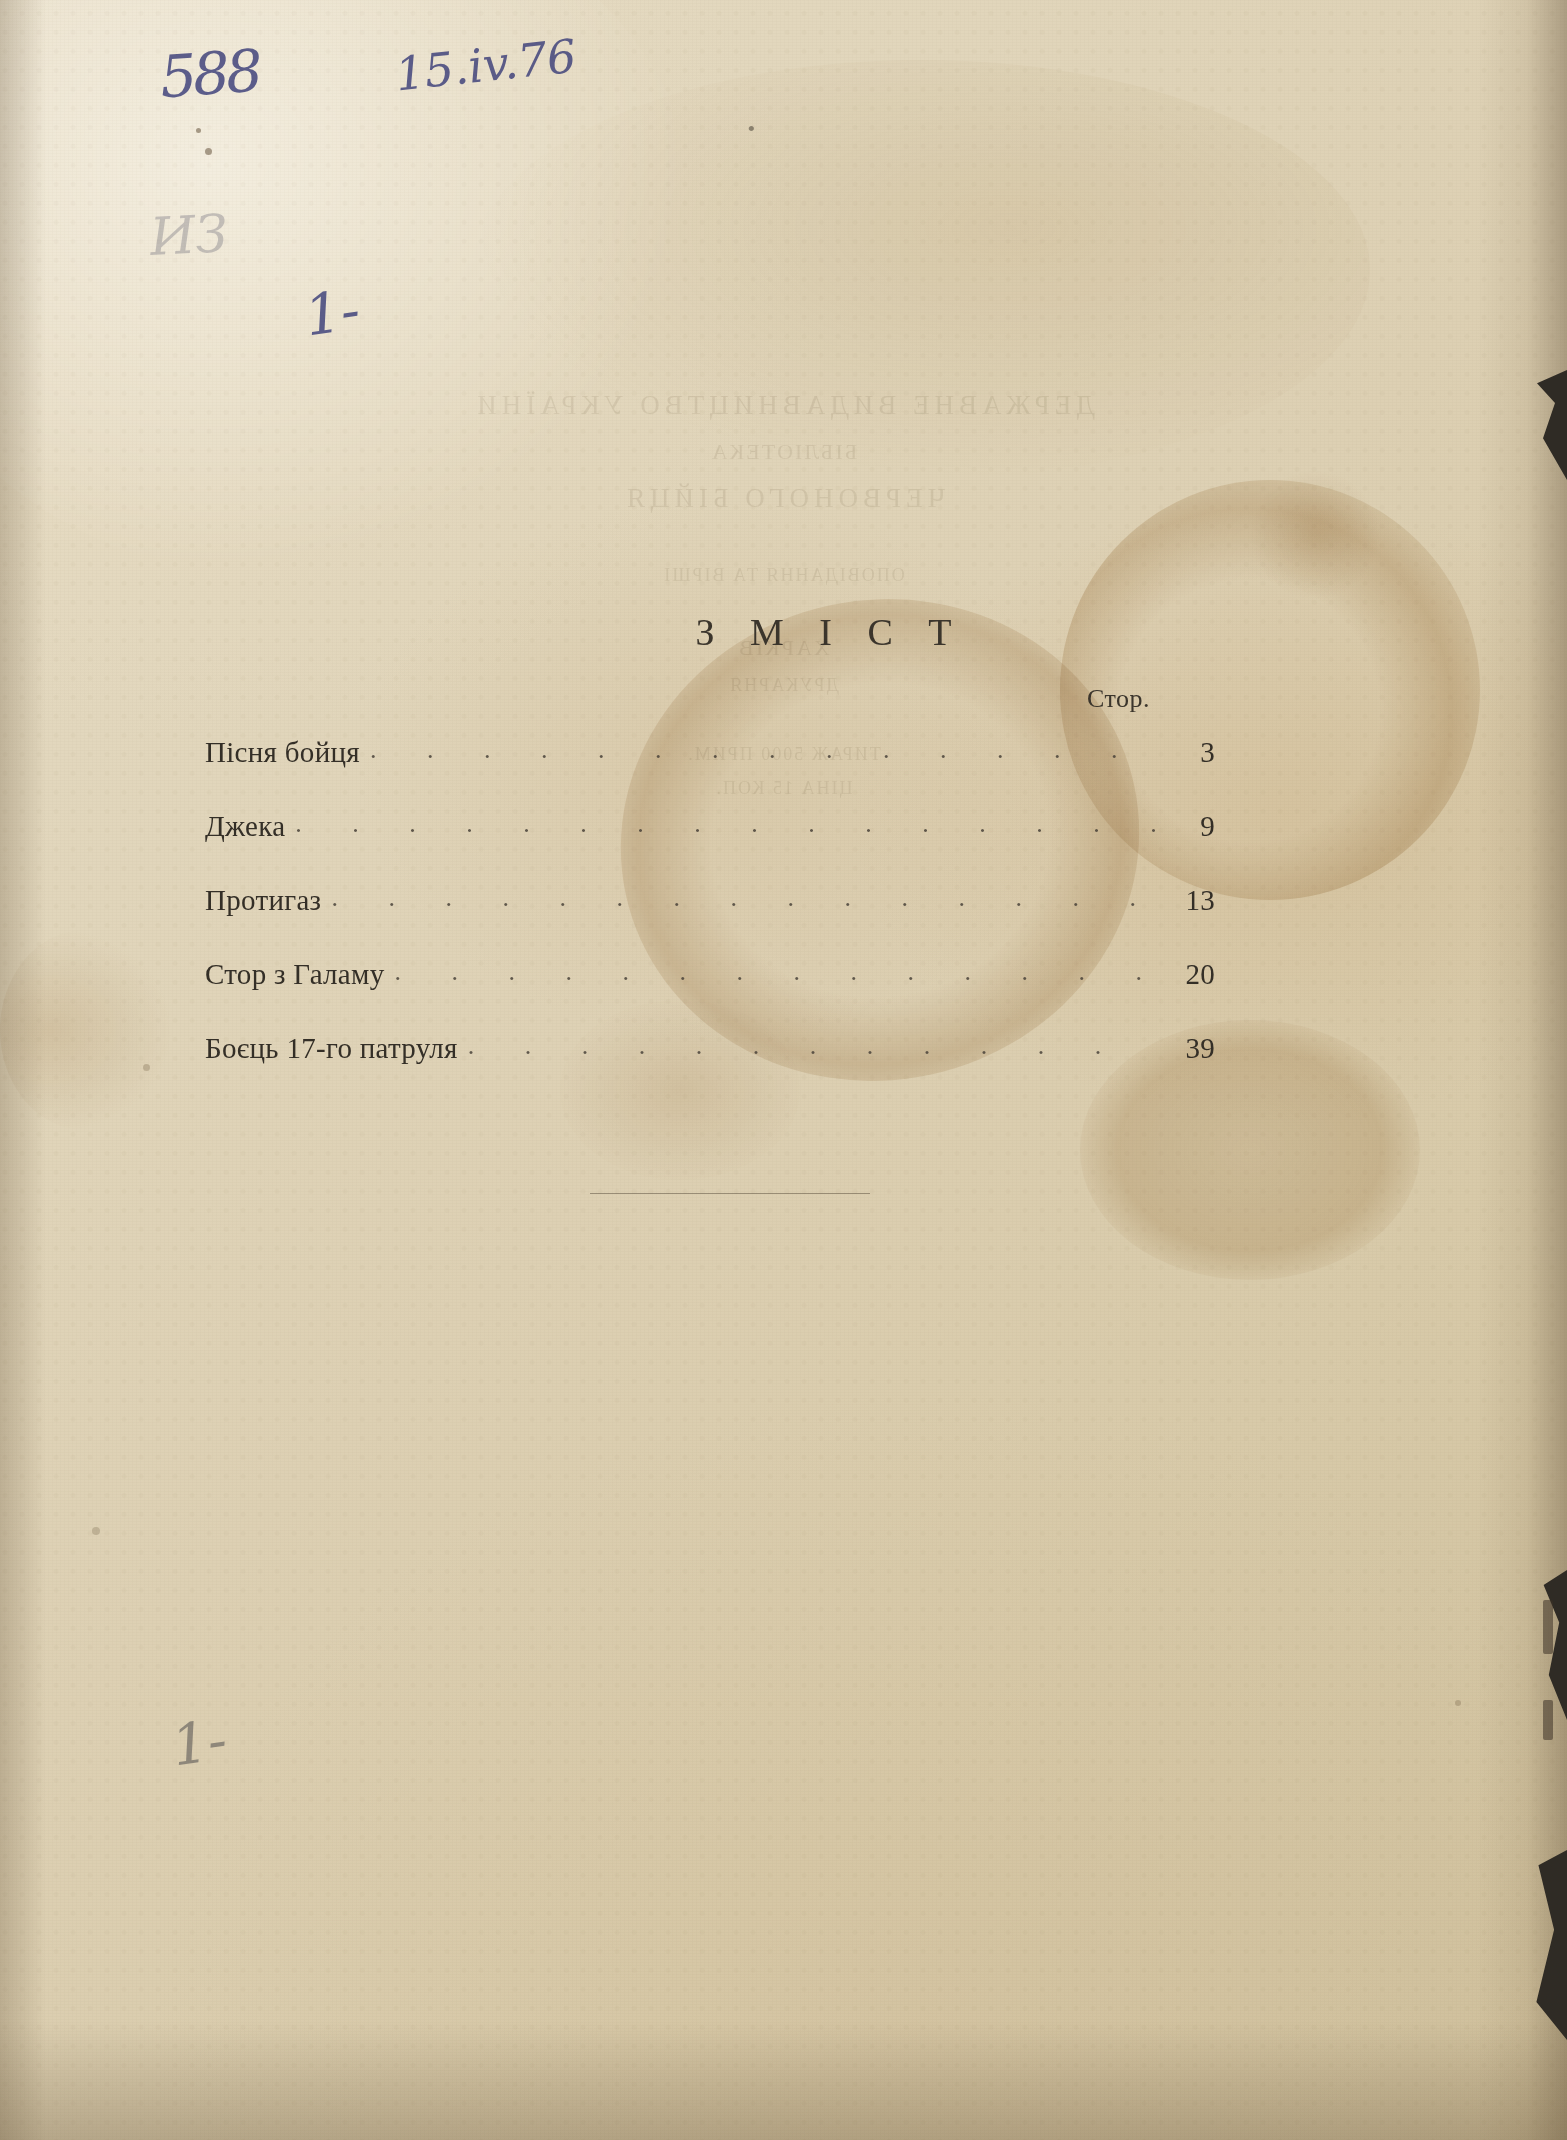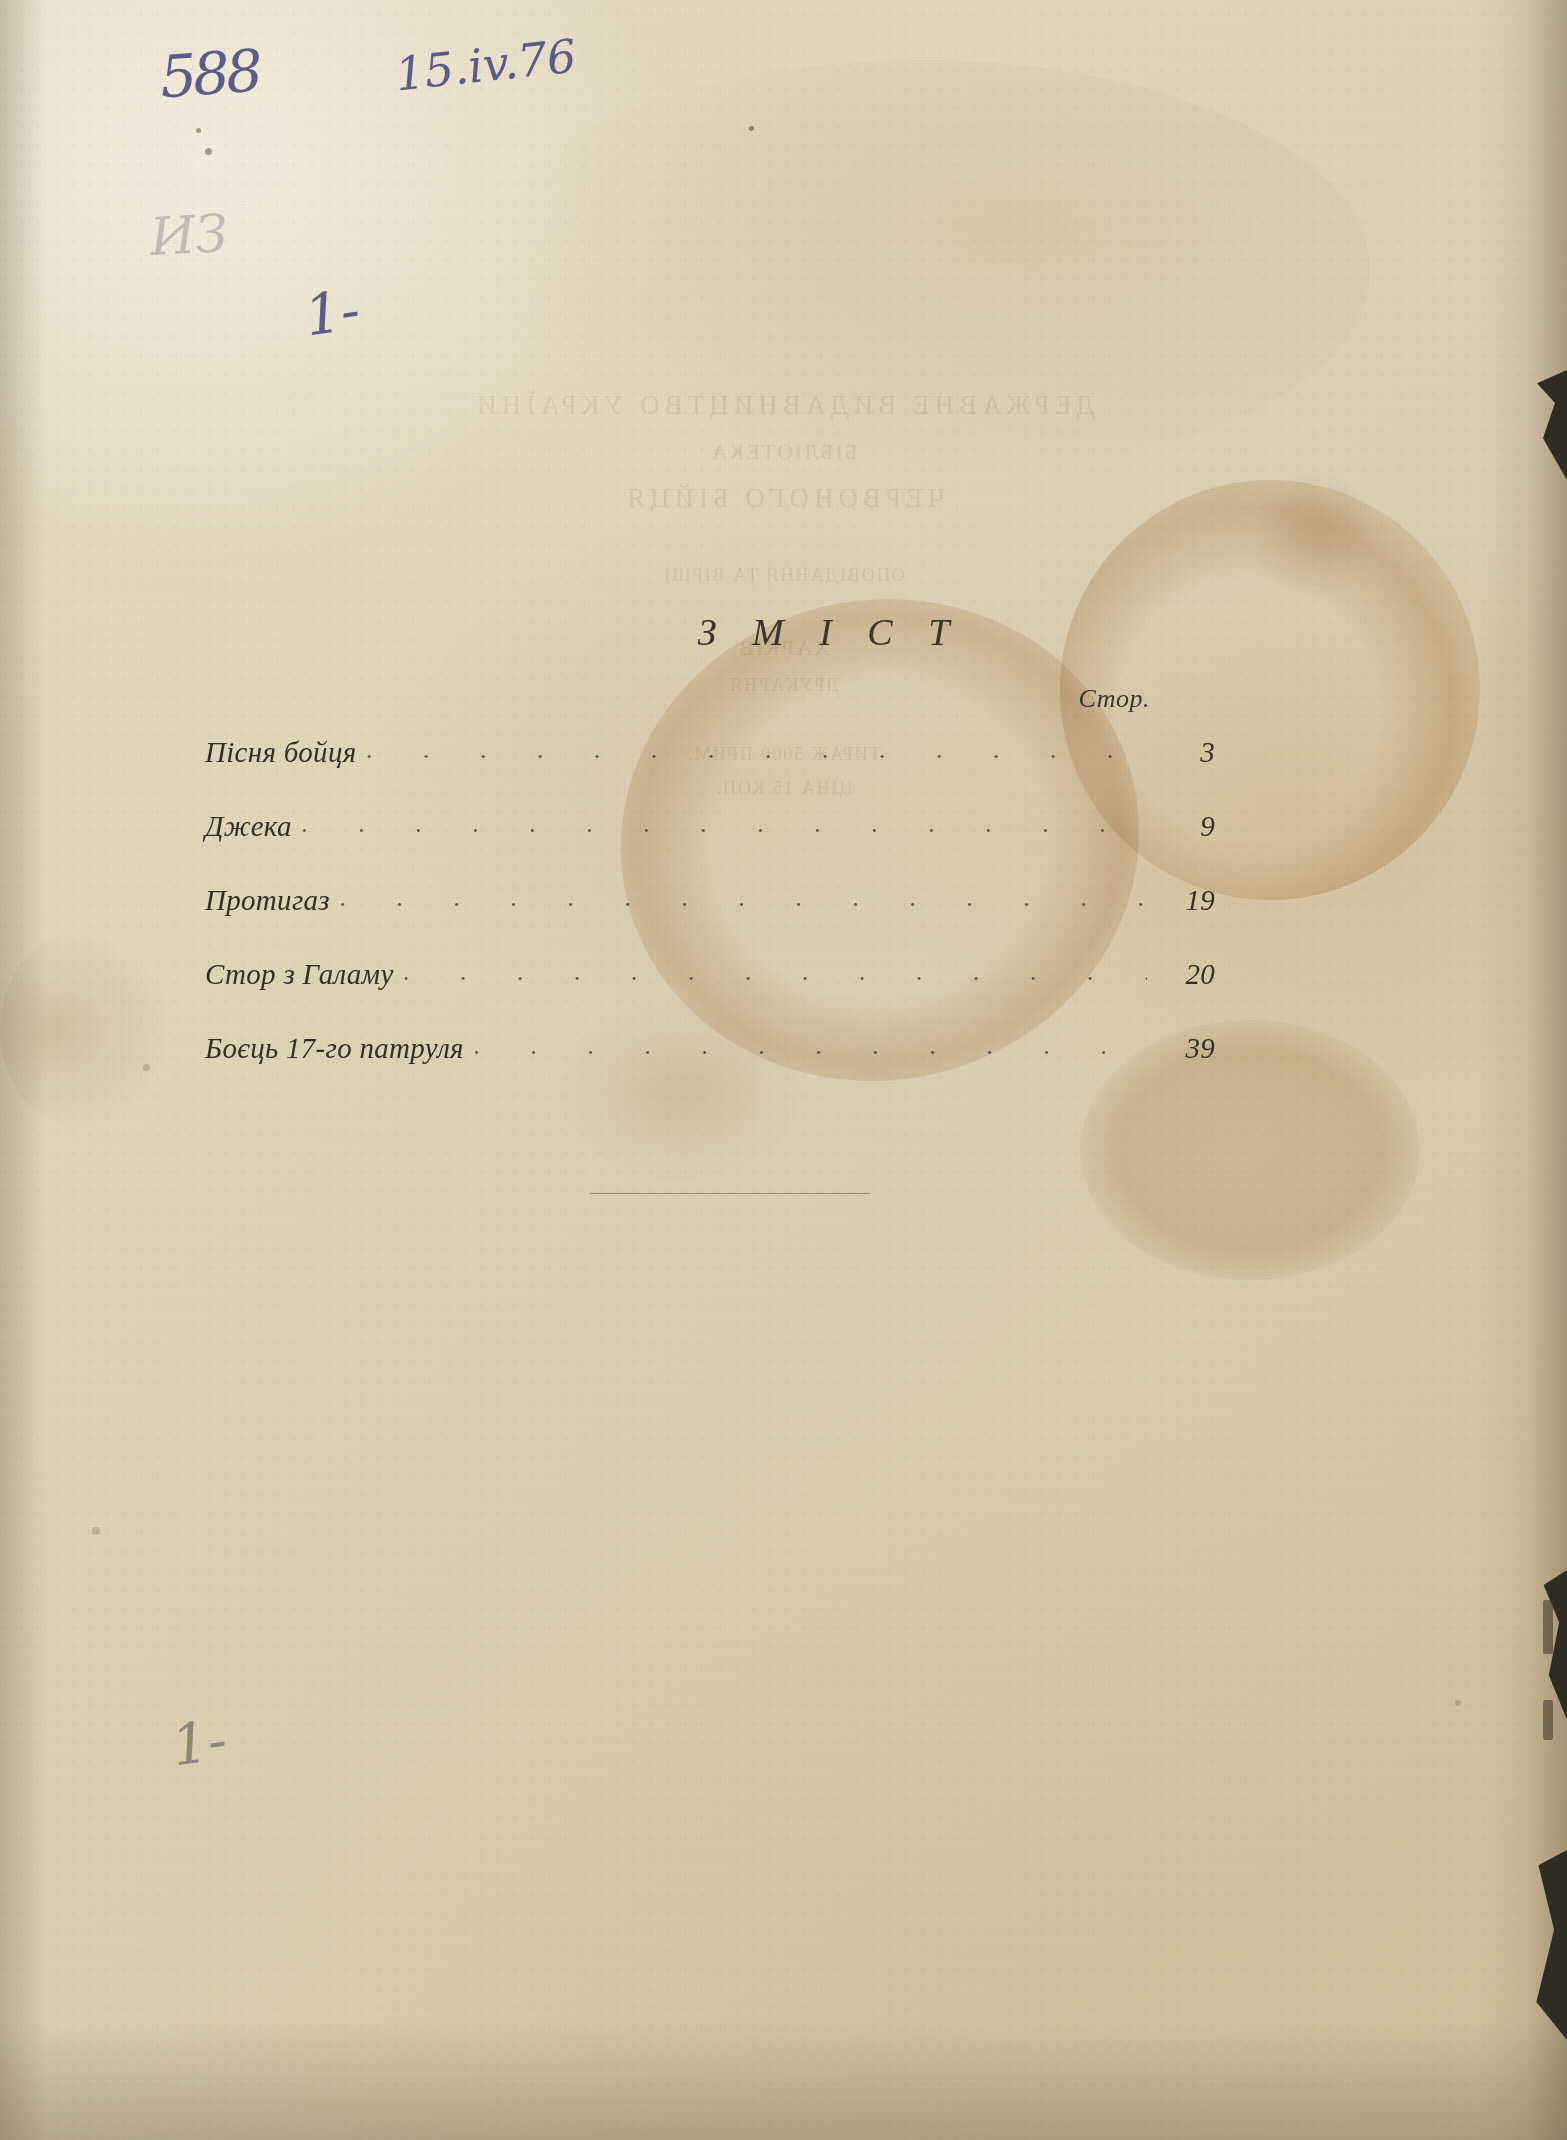--- a/index.html
+++ b/index.html
@@ -153,21 +153,20 @@
     color: #4a4438;
     opacity: .55;
   }
 
   
   .contents {
     position: absolute;
     left: 205px;
     top: 610px;
     width: 1010px;
-    font-style: italic;
   }
   .toc-title {
     text-align: center;
     font-size: 38px;
     letter-spacing: 13px;
     color: #3b352c;
     margin-left: 240px;
     margin-bottom: 30px;
     font-family: "Liberation Serif", serif;
   }
@@ -300,21 +299,21 @@
 
     <div class="toc-row">
       <span class="toc-label">Джека</span>
       <span class="toc-dots">. . . . . . . . . . . . . . . . . . . . . . . .</span>
       <span class="toc-page">9</span>
     </div>
 
     <div class="toc-row">
       <span class="toc-label">Протигаз</span>
       <span class="toc-dots">. . . . . . . . . . . . . . . . . . . . . .</span>
-      <span class="toc-page">19</span>
+      <span class="toc-page">13</span>
     </div>
 
     <div class="toc-row">
       <span class="toc-label">Стор з Галаму</span>
       <span class="toc-dots">. . . . . . . . . . . . . . . . . .</span>
       <span class="toc-page">20</span>
     </div>
 
     <div class="toc-row">
       <span class="toc-label">Боєць 17-го патруля</span>

